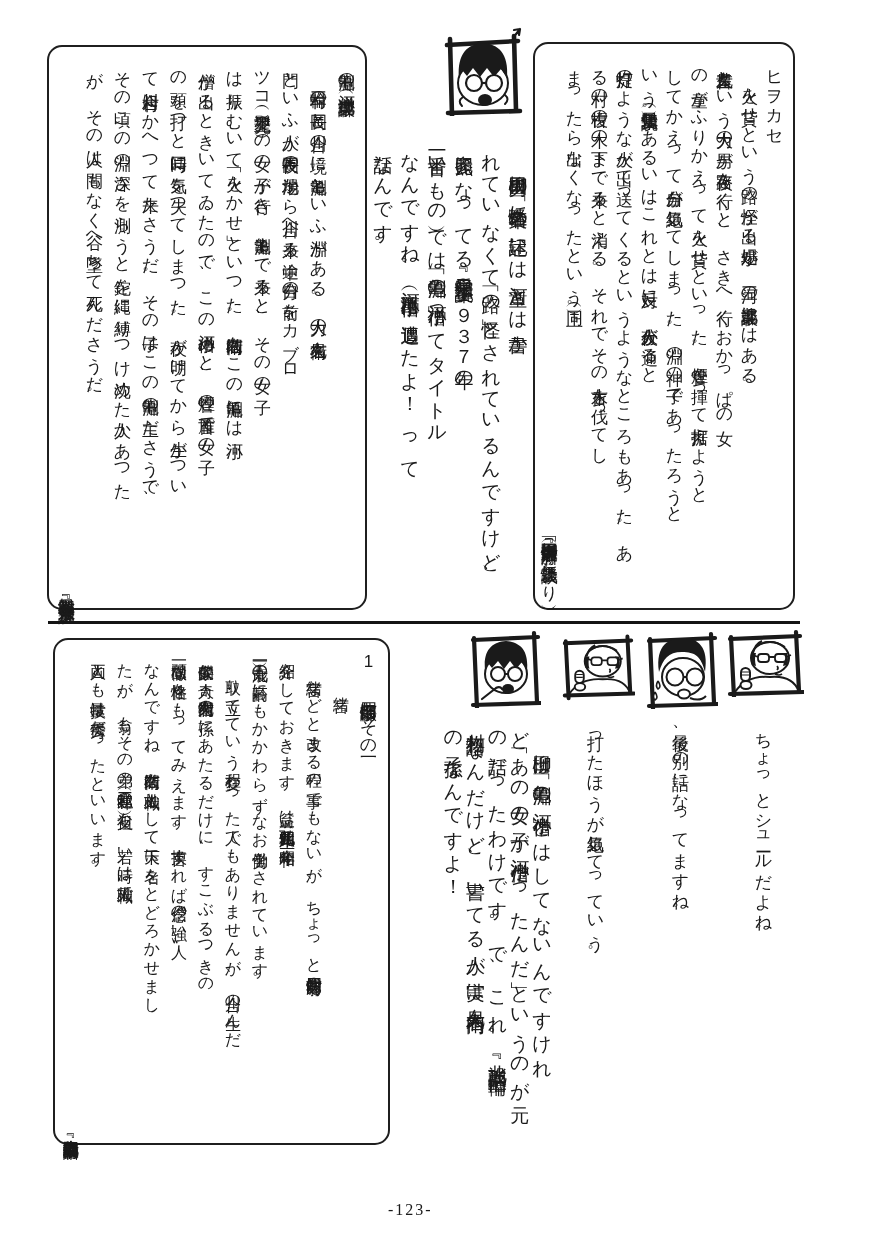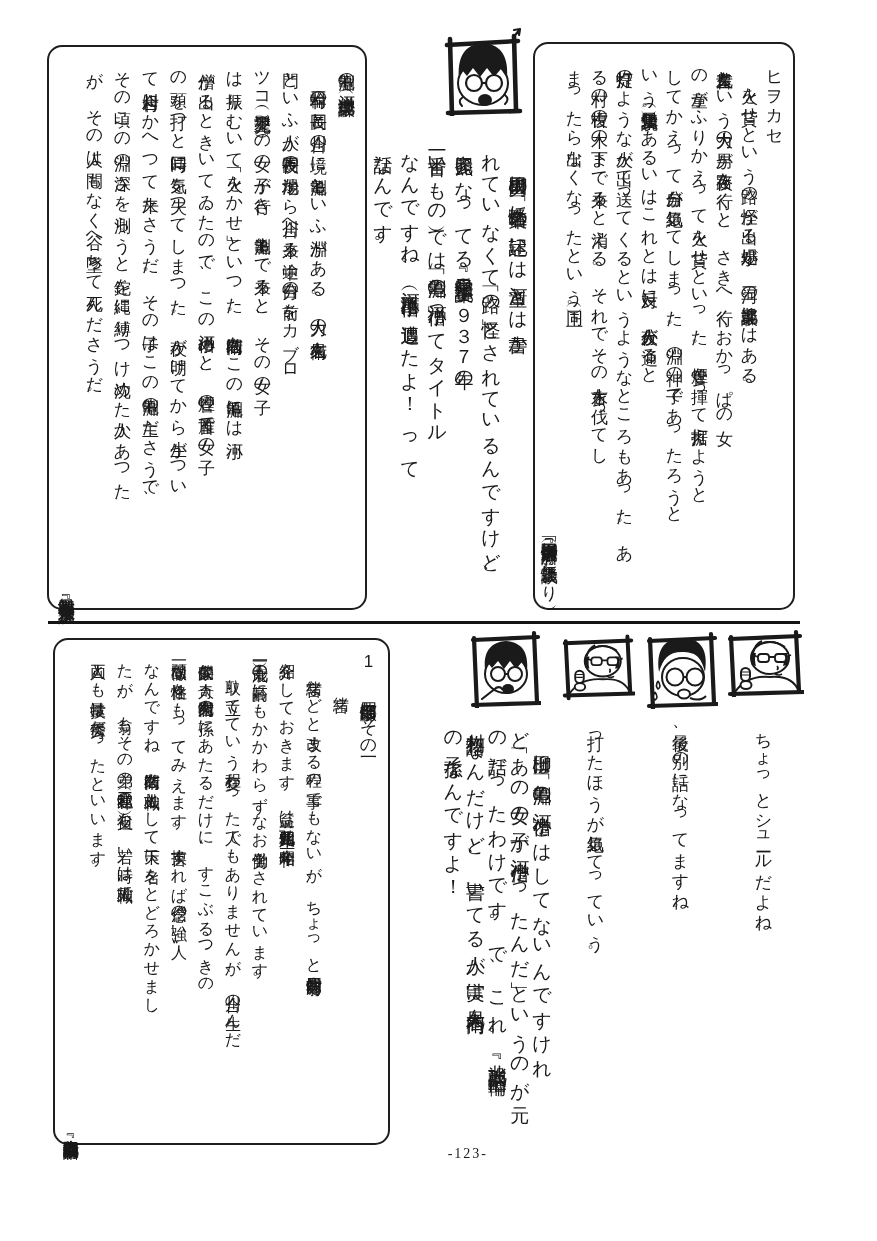--- a/index.html
+++ b/index.html
@@ -50,22 +50,22 @@
   
   figure{margin:0;padding:0;position:absolute;}
   #illust-top{left:441px;top:26px;width:84px;height:90px;}
   #portrait1{left:726px;top:629px;width:78px;height:68px;}
   #portrait2{left:645px;top:630px;width:73px;height:79px;}
   #portrait3{left:561px;top:628px;width:74px;height:76px;}
   #portrait4{left:469px;top:629px;width:72px;height:79px;}
   figure svg{width:100%;height:100%;display:block;}
   
   .pagenum{
-    position:absolute;left:388px;top:1146px;width:100px;text-align:right;
-    font-family:"Liberation Serif",serif;font-size:14px;letter-spacing:2px;
+    position:absolute;left:388px;top:1201px;width:100px;text-align:left;
+    font-family:"Liberation Serif",serif;font-size:16px;letter-spacing:2px;
   }
 </style>
 </head>
 <body>
 
 <div class="page">
 
   <section class="qbox" id="box1">
     <p class="qtitle">ヒヲカセ</p>
     <p class="qline">　火を貸せという路の怪が出る場処が、三河の北設楽郡にはある。</p>

